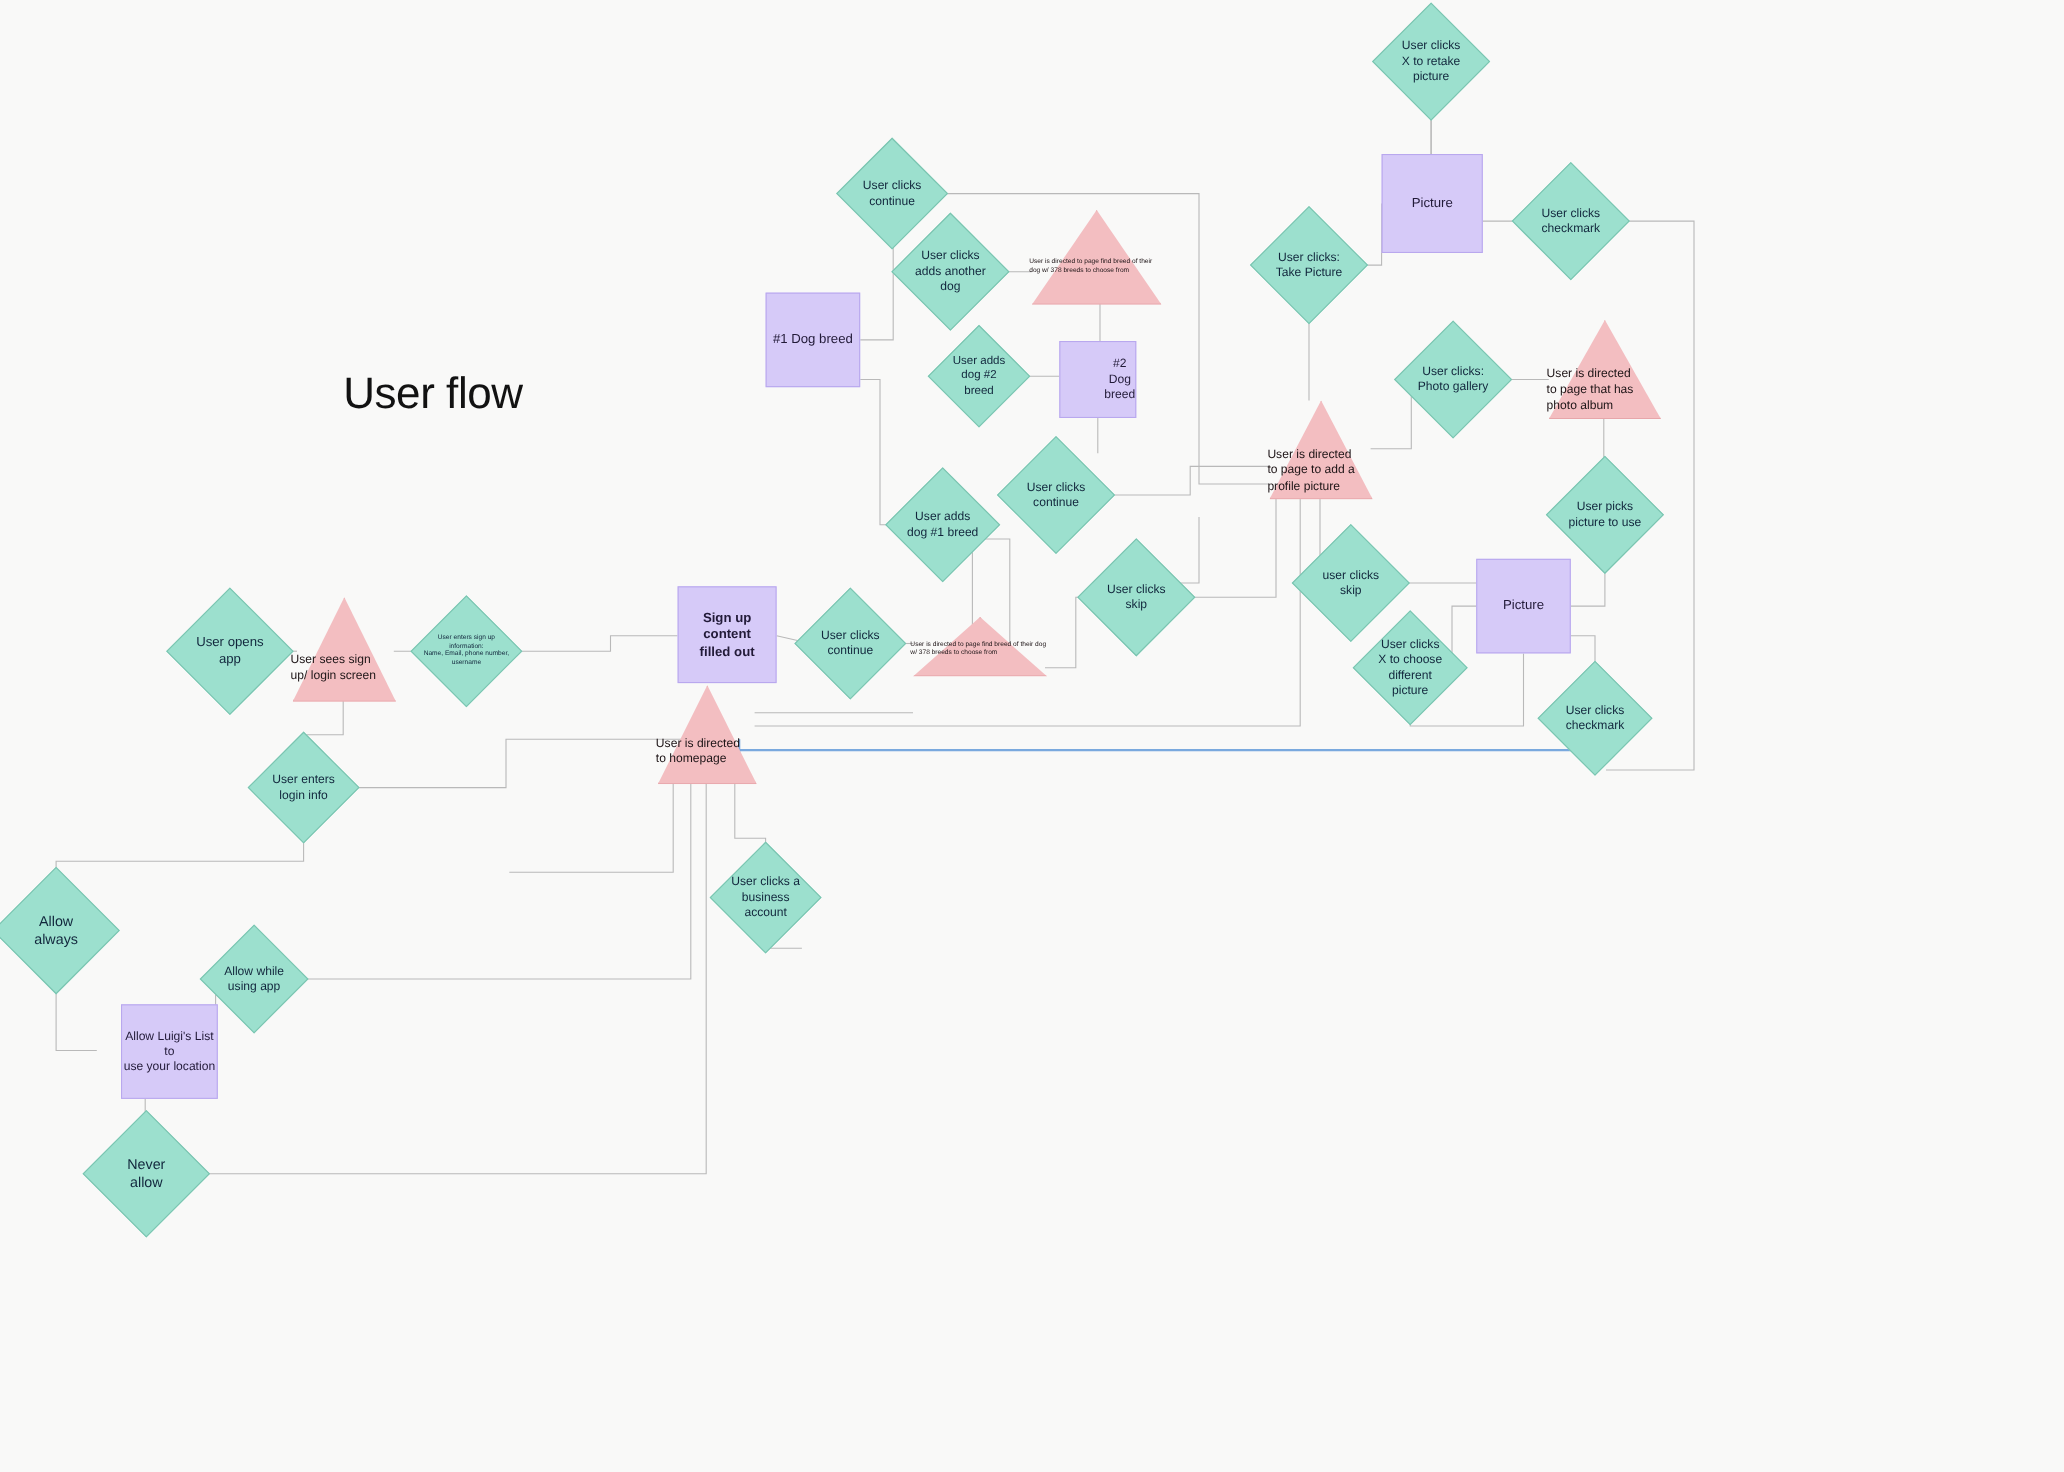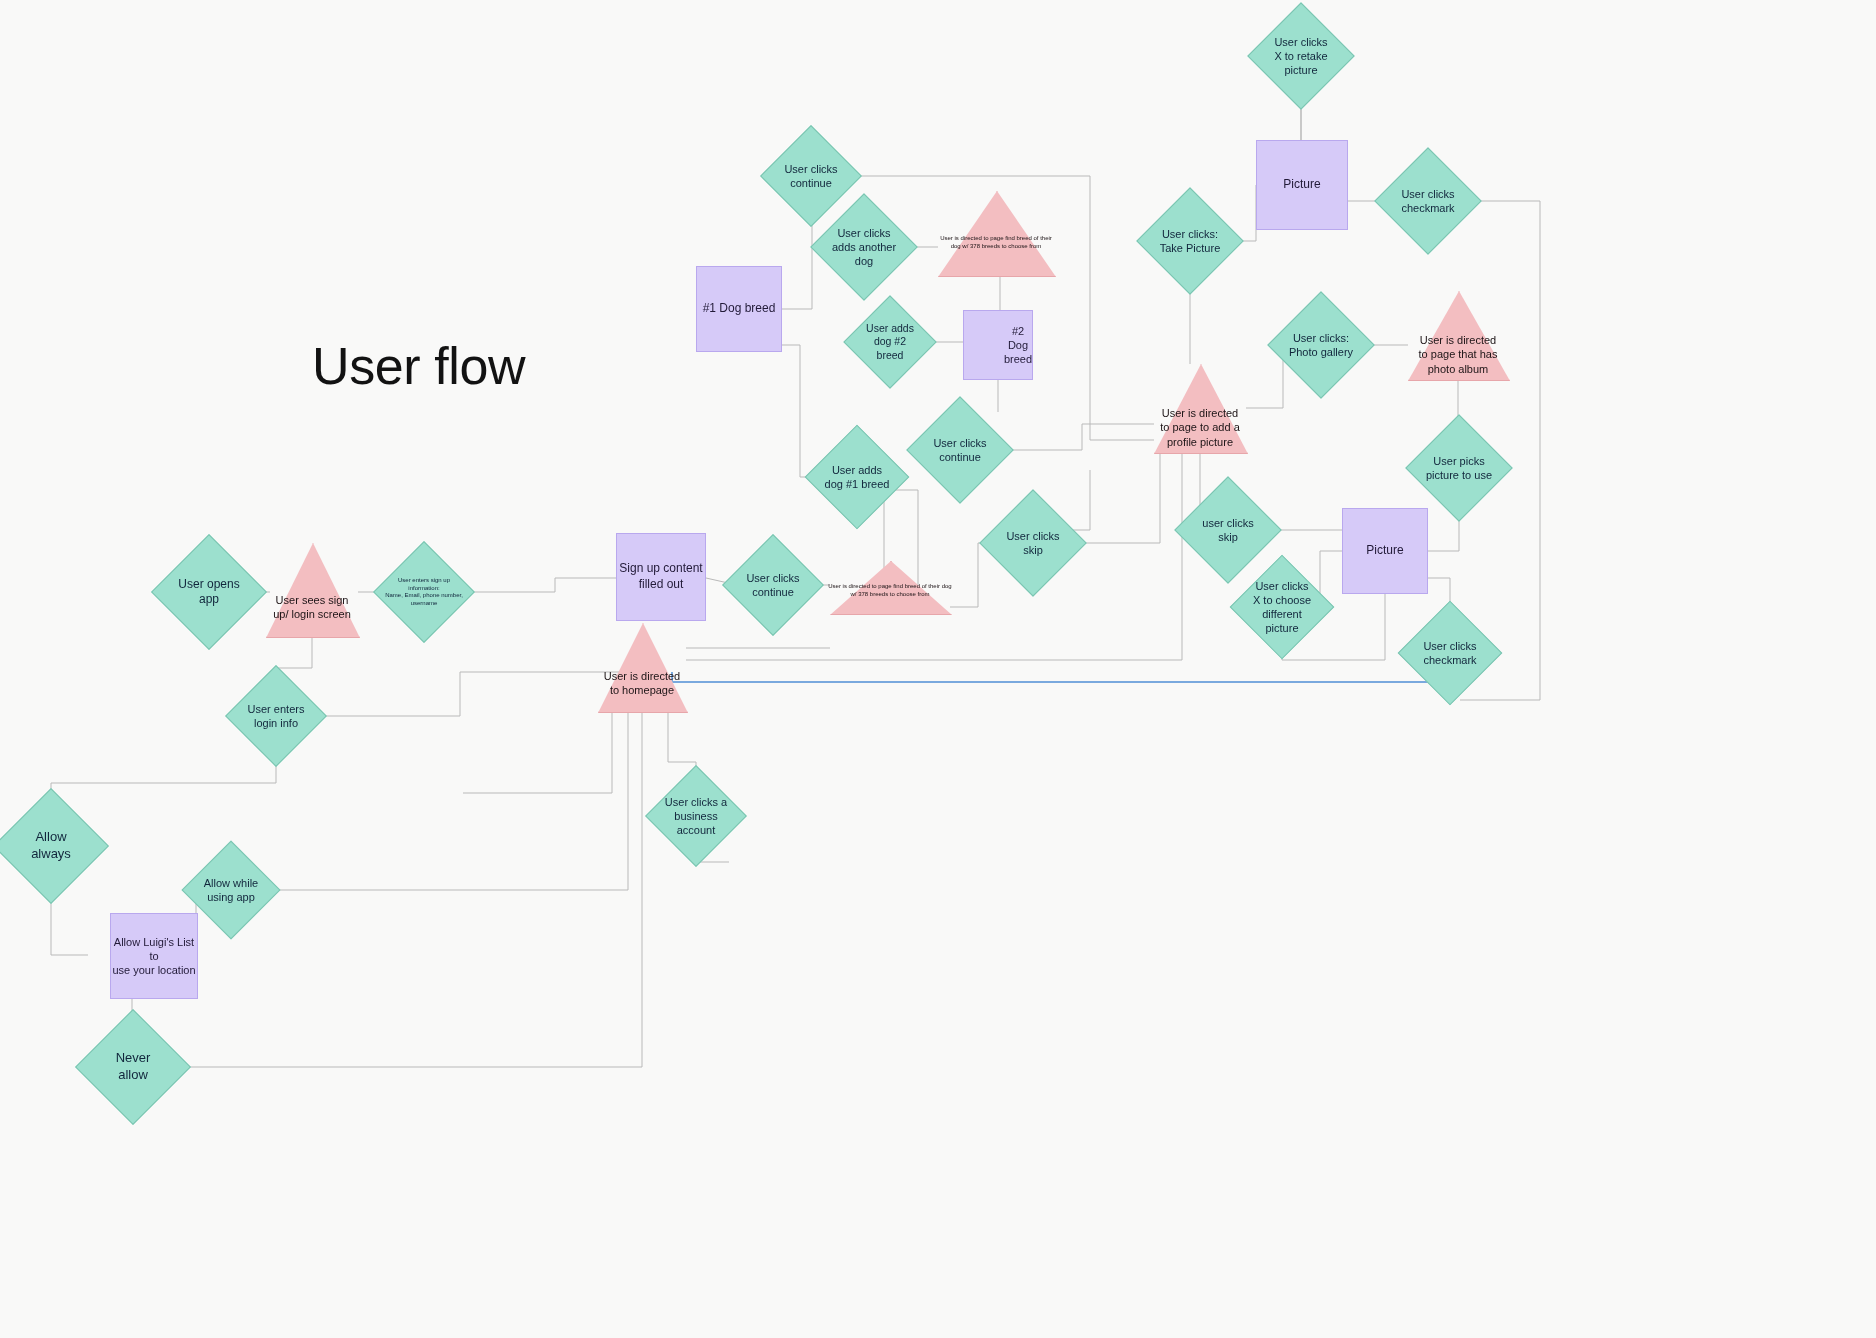--- a/index.html
+++ b/index.html
@@ -46,35 +46,35 @@
   .tri{ }
   .tri .shape{
     position:absolute;left:0;top:0;width:100%;height:100%;
     background:#f3bec1;
     border:1px solid #e7a6aa;
     clip-path:polygon(50% 0%, 100% 100%, 0% 100%);
   }
   .tri .lbl{
     position:absolute;left:50%;width:104%;
     translate:-50% 0;
-    text-align:center;color:#1d1416;
+    text-align:left;color:#1d1416;
     line-height:1.3;
     pointer-events:none;
   }
 
   .t10{font-size:10.5px;}
   .t11{font-size:11px;}
   .t12{font-size:12px;}
   .t13{font-size:13px;}
   .t6{font-size:6px;line-height:1.45;}
 
   #title{
     position:absolute;
     color:#121212;
-    font-size:52px;
+    font-size:40px;
     letter-spacing:-0.4px;
     white-space:nowrap;
   }
 </style>
 </head>
 <body>
 
 <div id="canvas">
   <svg id="edges" viewBox="0 0 1876 1338" preserveAspectRatio="none">
       <path d="M 250 592 L 270 592" fill="none" stroke="#b9b9b9" stroke-width="1" id="e-opens-app-to-signup"></path>
@@ -131,21 +131,21 @@
 <div class="node diamond" style="left: 168px; top: 551px; width: 82px; height: 82px;">
       <div class="lbl t12">User opens<br>app</div>
     </div>
     <div class="node tri" style="left: 266px; top: 543px; width: 92px; height: 93px;">
       <div class="shape"></div>
       <div class="lbl t11" style="top: 50px;">User sees sign<br>up/ login screen</div>
     </div>
     <div class="node diamond" style="left: 388px; top: 556px; width: 72px; height: 72px;">
       <div class="lbl t6">User enters sign up<br>information:<br>Name, Email, phone number,<br>username</div>
     </div>
-    <div class="node rect t12" style="left: 616px; top: 533px; width: 90px; height: 88px;">Sign up content<br>filled out</div>
+    <div class="node rect t12" style="left: 616px; top: 533px; width: 90px; height: 88px; font-weight: bold;">Sign up content<br>filled out</div>
     <div class="node diamond" style="left: 737px; top: 549px; width: 72px; height: 72px;">
       <div class="lbl t11">User clicks<br>continue</div>
     </div>
     <div class="node tri" style="left: 830px; top: 561px; width: 120px; height: 52px;">
       <div class="shape"></div>
       <div class="lbl t6" style="top: 22px;">User is directed to page find breed of their dog w/ 378 breeds to choose from</div>
     </div>
     <div class="node diamond" style="left: 240px; top: 680px; width: 72px; height: 72px;">
       <div class="lbl t11">User enters<br>login info</div>
     </div>

